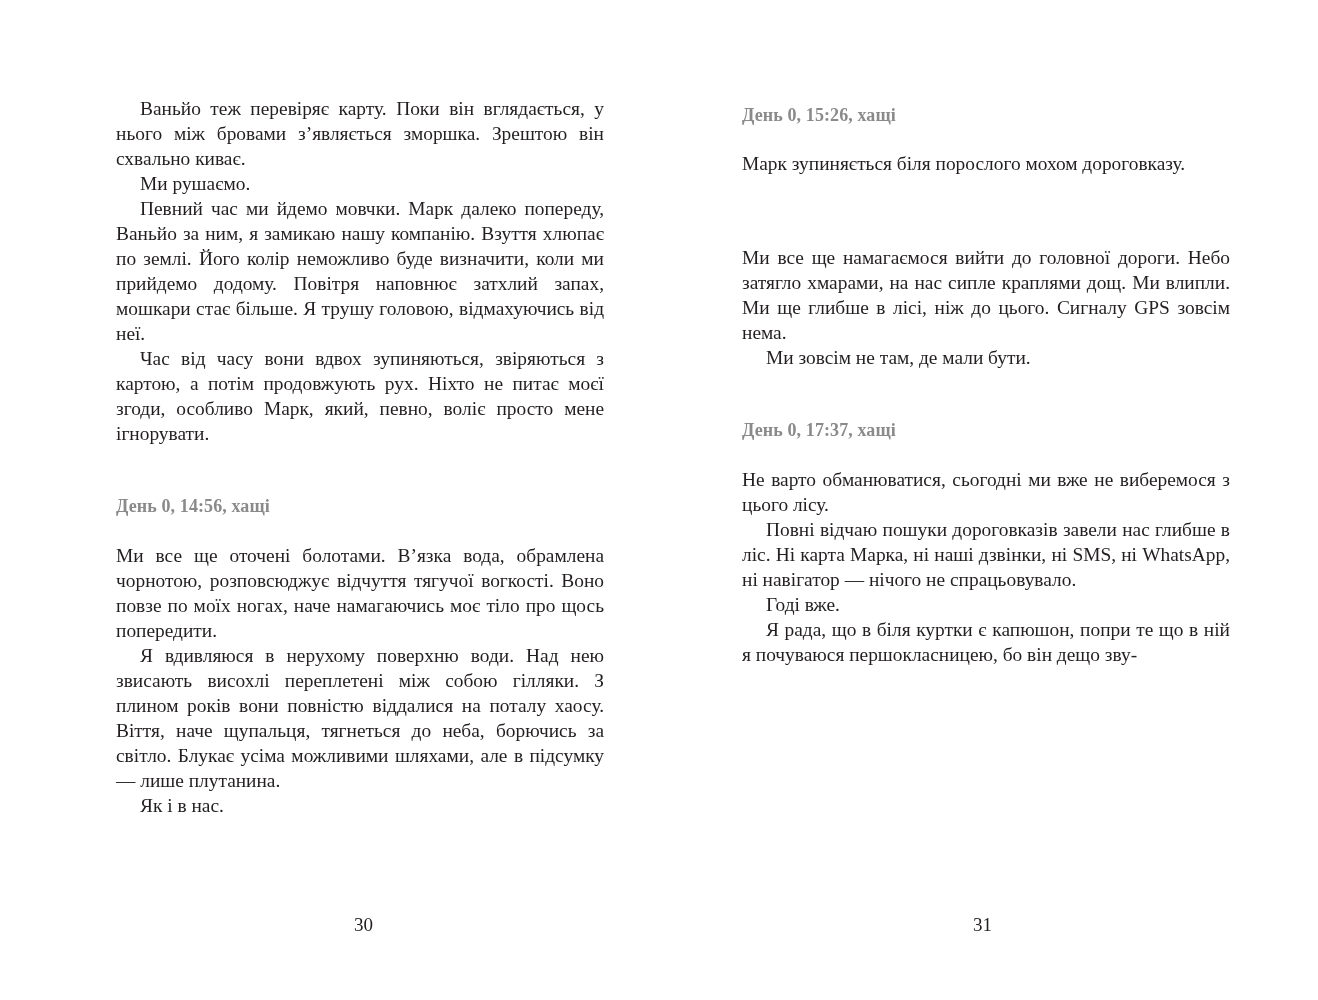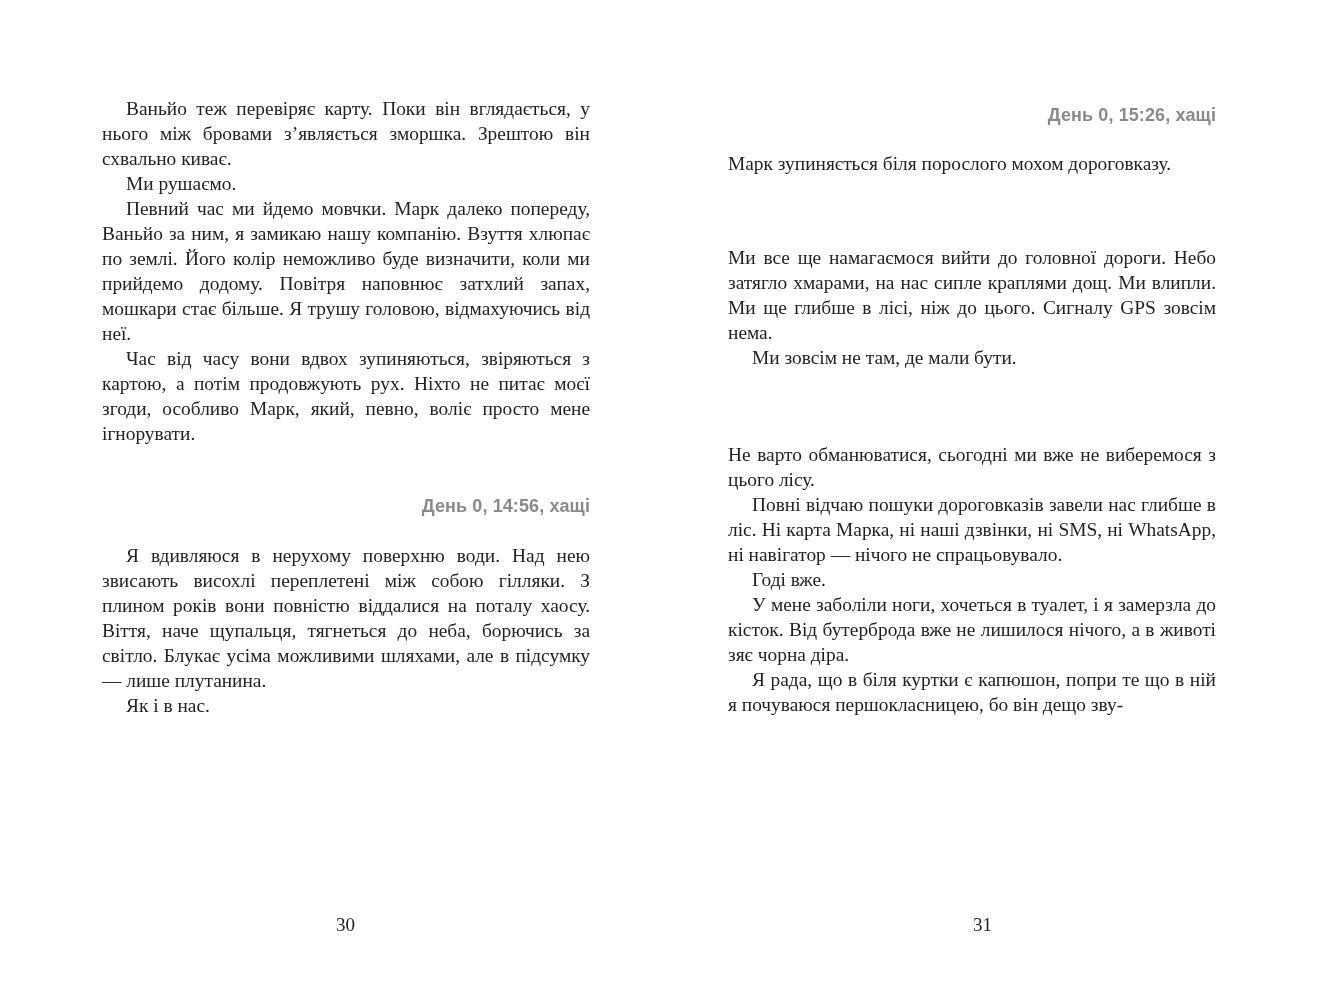--- a/index.html
+++ b/index.html
@@ -19,84 +19,84 @@
     position: absolute;
     top: 0;
     width: 488px;
     height: 1000px;
   }
   .page-left { left: 102px; }
   .page-right { left: 728px; }
   .content {
     position: absolute;
     top: 96px;
-    left: 0;
+    left: 14px;
     width: 488px;
   }
   .p {
     font-size: 19.4px;
     line-height: 25px;
     margin: 0;
     text-align: justify;
     text-align-last: left;
     hyphens: manual;
   }
   .p.indent { text-indent: 24px; }
   .p.italic { }
   .heading {
-    font-family: Liberation Sans, sans-serif;
+    font-family: Liberation Serif, serif;
     font-weight: bold;
     font-size: 18px;
     line-height: 25px;
     color: #8a8a8a;
     margin: 0;
     letter-spacing: 0.1px;
-    text-align: right;
   }
   .gap-before-heading { height: 48px; }
   .gap-after-heading { height: 24px; }
   .page-number {
     position: absolute;
     top: 912px;
     font-size: 19px;
     line-height: 25px;
     color: #231f20;
   }
-  .page-left .page-number { left: 234px; }
+  .page-left .page-number { left: 252px; }
   .page-right .page-number { left: 245px; }
 </style>
 </head>
 <body>
 
 <div class="page page-left">
   <div class="content">
     <p class="p indent">Ваньйо теж перевіряє карту. Поки він вглядається, у нього між бровами з’являється зморшка. Зрештою він схвально киває.</p>
     <p class="p indent">Ми рушаємо.</p>
     <p class="p indent">Певний час ми йдемо мовчки. Марк далеко попереду, Ваньйо за ним, я замикаю нашу компанію. Взуття хлюпає по землі. Його колір неможливо буде визначити, коли ми прийдемо додому. Повітря наповнює затхлий запах, мошкари стає більше. Я трушу головою, відмахуючись від неї.</p>
     <p class="p indent">Час від часу вони вдвох зупиняються, звіряються з картою, а потім продовжують рух. Ніхто не питає моєї згоди, особливо Марк, який, певно, воліє просто мене ігнорувати.</p>
     <div class="gap-before-heading"></div>
     <h3 class="heading">День 0, 14:56, хащі</h3>
     <div class="gap-after-heading"></div>
+    <p class="p">Ми все ще оточені болотами. В’язка вода, обрамлена чорнотою, розповсюджує відчуття тягучої вогкості. Воно повзе по моїх ногах, наче намагаючись моє тіло про щось попередити.</p>
     <p class="p indent">Я вдивляюся в нерухому поверхню води. Над нею звисають висохлі переплетені між собою гілляки. З плином років вони повністю віддалися на поталу хаосу. Віття, наче щупальця, тягнеться до неба, борючись за світло. Блукає усіма можливими шляхами, але в підсумку — лише плутанина.</p>
     <p class="p indent">Як і в нас.</p>
   </div>
   <div class="page-number">30</div>
 </div>
 
 <div class="page page-right">
   <div class="content" style="top:96px;">
     <h3 class="heading" style="margin-top:7px;">День 0, 15:26, хащі</h3>
     <div class="gap-after-heading" style="height:23px;"></div>
     <p class="p">Марк зупиняється біля порослого мохом дороговказу.</p>
     <div class="gap-before-heading" style="height:45px;"></div>
     <div class="gap-after-heading"></div>
     <p class="p">Ми все ще намагаємося вийти до головної дороги. Небо затягло хмарами, на нас сипле краплями дощ. Ми влипли. Ми ще глибше в лісі, ніж до цього. Сигналу GPS зовсім нема.</p>
     <p class="p indent italic">Ми зовсім не там, де мали бути.</p>
     <div class="gap-before-heading"></div>
+    <h3 class="heading">День 0, 17:37, хащі</h3>
     <div class="gap-after-heading"></div>
     <p class="p">Не варто обманюватися, сьогодні ми вже не виберемося з цього лісу.</p>
     <p class="p indent">Повні відчаю пошуки дороговказів завели нас глибше в ліс. Ні карта Марка, ні наші дзвінки, ні SMS, ні WhatsApp, ні навігатор — нічого не спрацьовувало.</p>
     <p class="p indent italic">Годі вже.</p>
-    <p class="p indent">У мене заболіли ноги, хочеться в туалет, і я замерзла до кісток. Від бутерброда вже не лишилося нічого, а в животі зяє чорна діра.</p>
     <p class="p indent">Я рада, що в біля куртки є капюшон, попри те що в ній я почуваюся першокласницею, бо він дещо зву-</p>
   </div>
   <div class="page-number">31</div>
 </div>
 
 </body></html>

